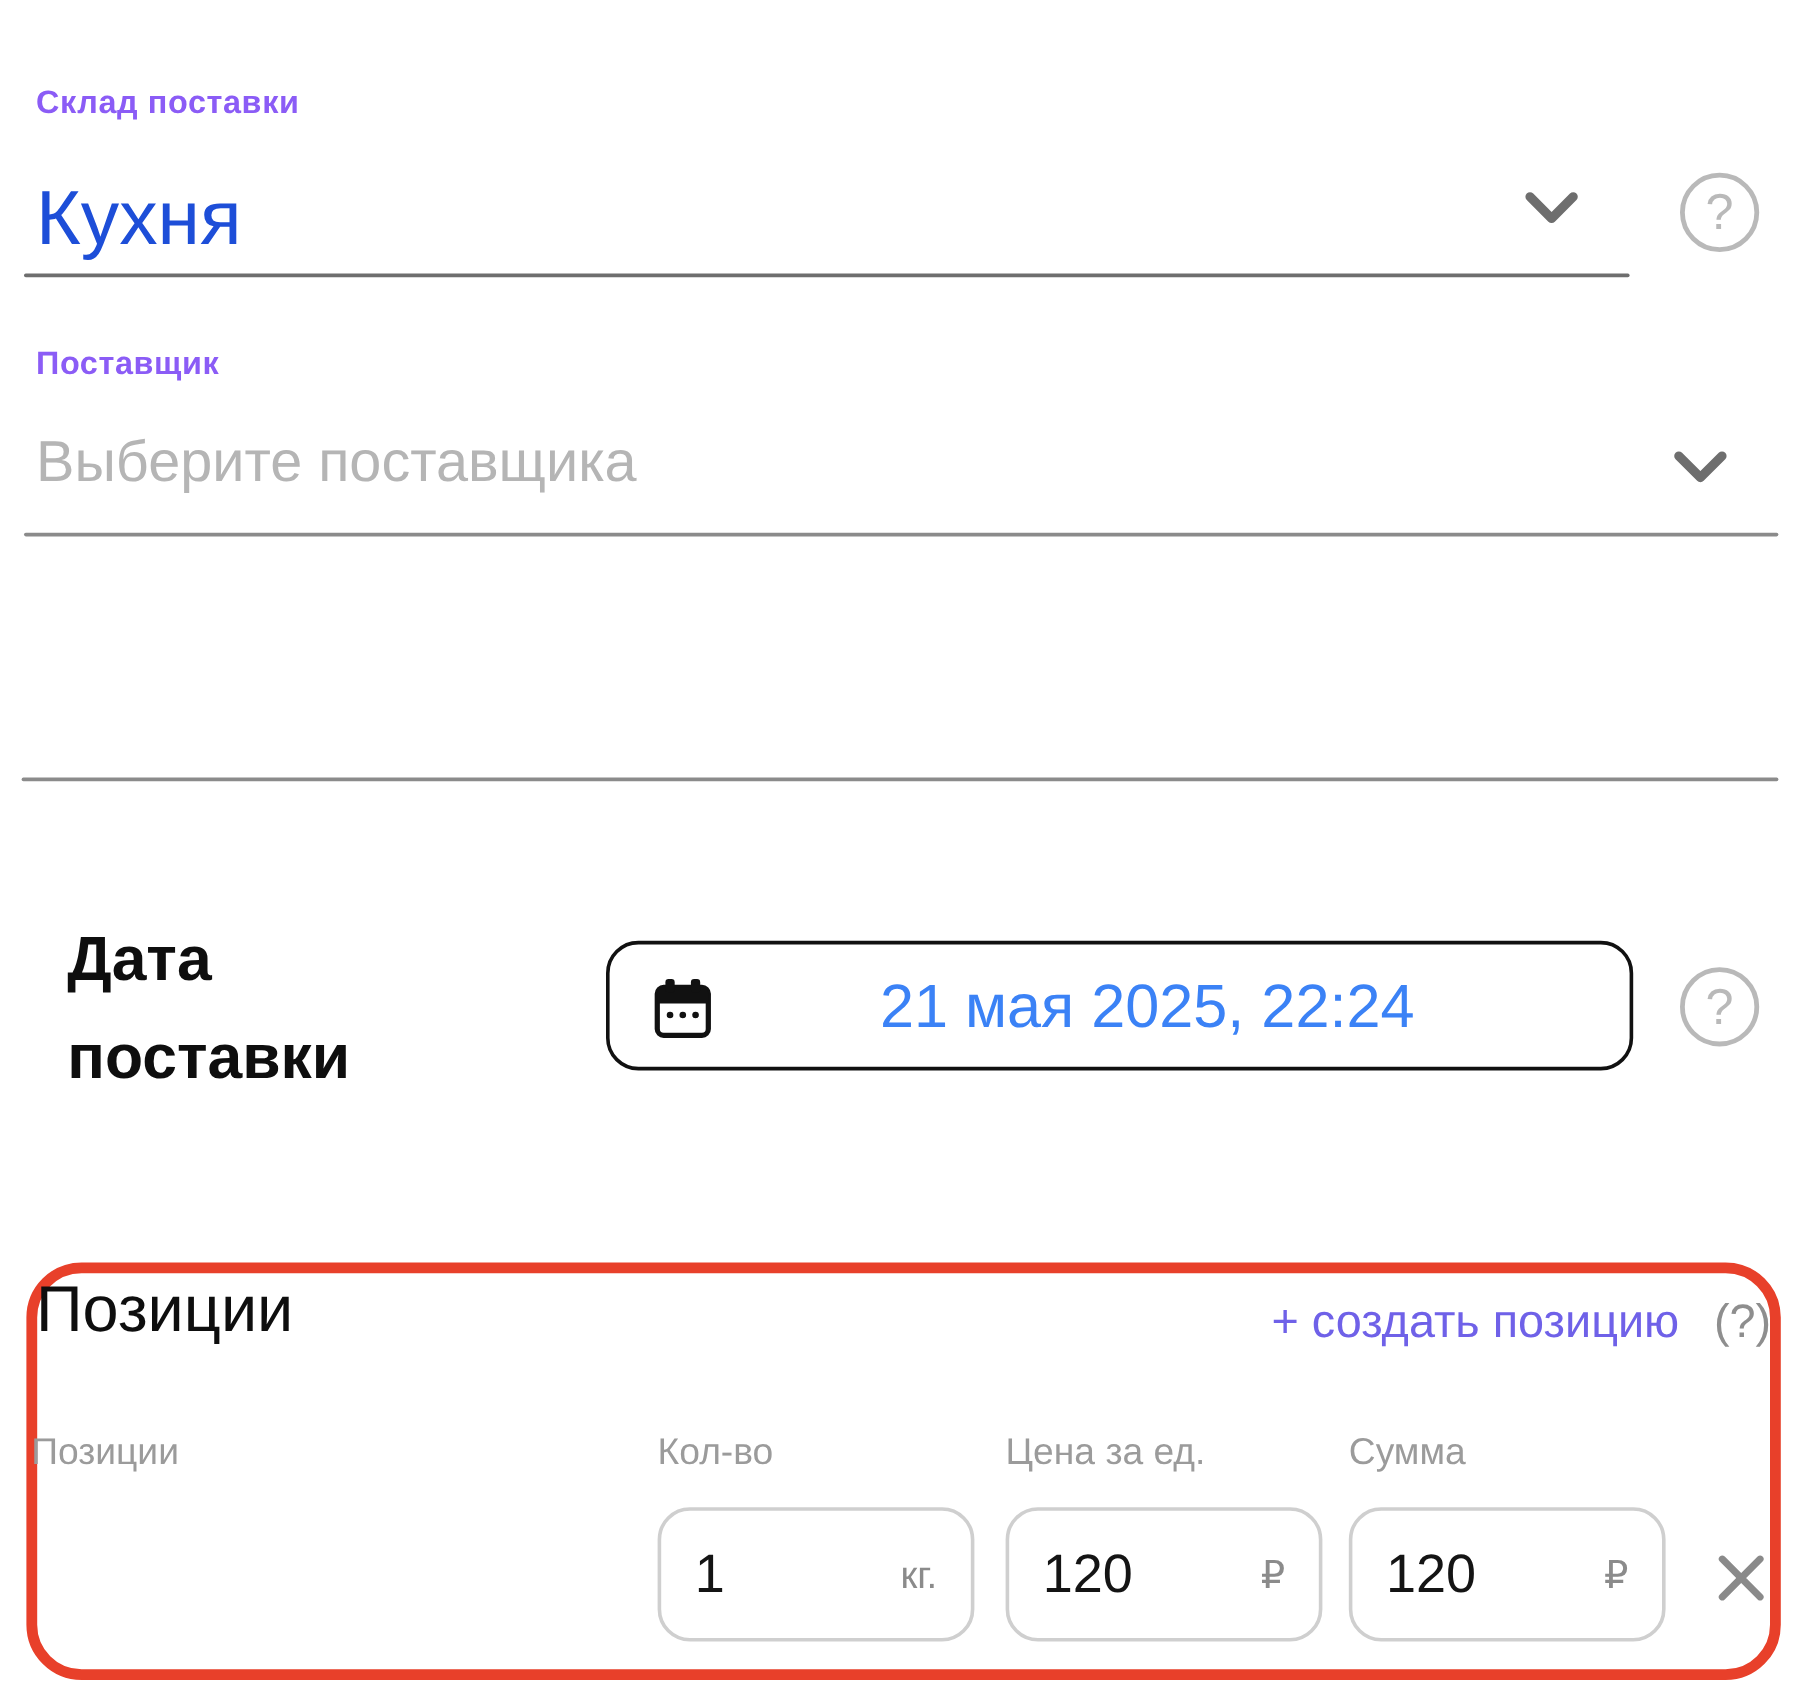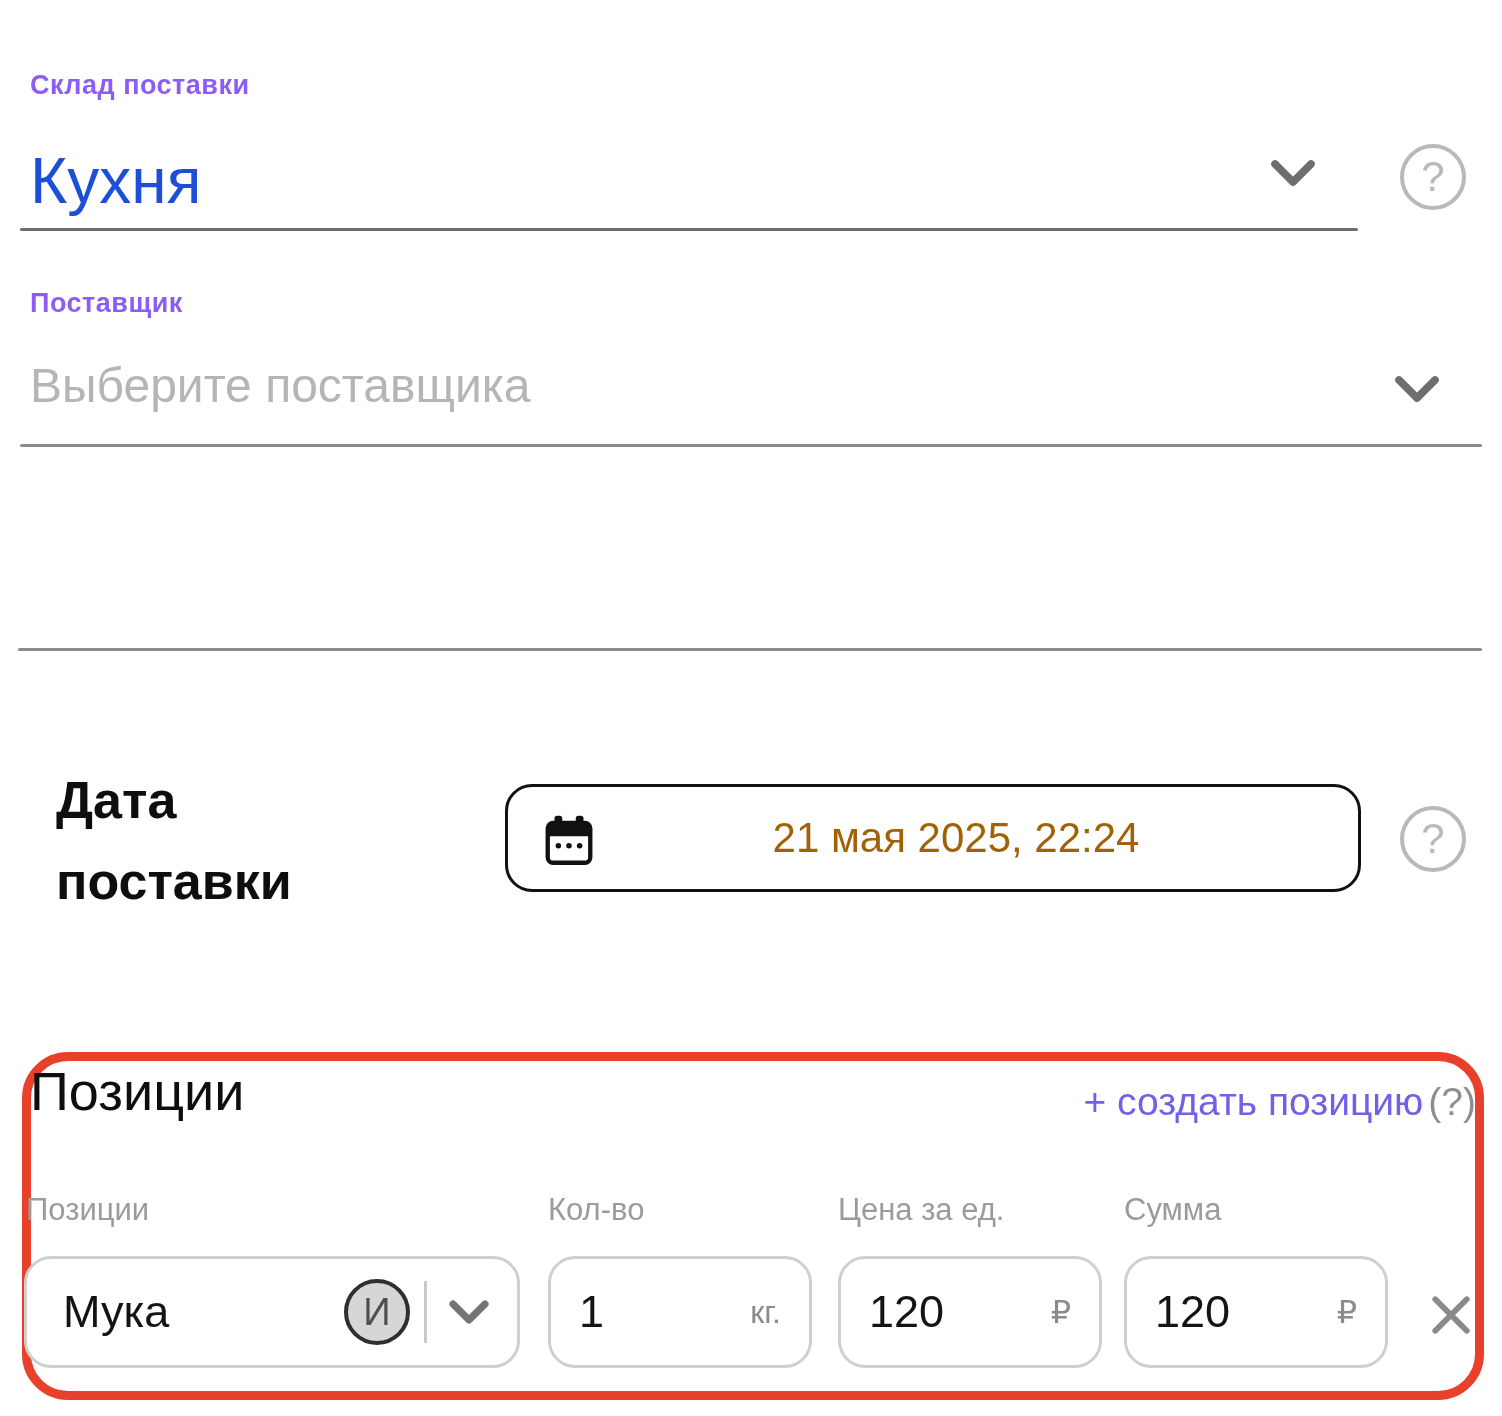--- a/index.html
+++ b/index.html
@@ -35,29 +35,29 @@
   .ph-comment{left:24px;top:556px;font-size:50px;color:#9a9a9a;}
   .line-comment{left:18px;top:648px;width:1464px;}
   
   .date-label{left:24px;top:760px;width:340px;font-size:52px;font-weight:700;line-height:1.55;color:#0e0e0e;margin-left:32px;}
   .date-btn{
     left:505px;top:784px;width:856px;height:108px;box-sizing:border-box;
     border:3px solid #111;border-radius:27px;background:#fff;
     display:flex;align-items:center;justify-content:center;
   }
   .date-btn .cal{position:absolute;left:32px;top:25px;}
-  .date-btn .date-text{font-size:42px;color:#a16207;margin-left:46px;}
+  .date-btn .date-text{font-size:51px;color:#3b82f6;margin-left:46px;}
   .help-date{left:1400px;top:806px;}
   
   .red-box{
     left:22px;top:1052px;width:1462px;height:348px;box-sizing:border-box;
     border:9px solid var(--red);border-radius:46px;background:transparent;
   }
   .pos-title{left:30px;top:1060px;font-size:54px;font-weight:400;color:#0e0e0e;}
-  .pos-header-right{left:0;top:1080px;width:1476px;display:flex;justify-content:flex-end;align-items:baseline;gap:5px;}
+  .pos-header-right{left:0;top:1080px;width:1476px;display:flex;justify-content:flex-end;align-items:baseline;gap:29px;}
   .create-link{font-size:39px;color:var(--purple);cursor:pointer;}
   .pos-help-text{font-size:39px;color:#8e8e8e;}
   .col-label{top:1192px;font-size:31px;color:#9b9b9b;}
   .col-position{left:26px;} .col-qty{left:548px;} .col-price{left:838px;} .col-sum{left:1124px;}
   .pill{
     top:1256px;height:112px;box-sizing:border-box;background:#fff;
     border:3px solid #cfcfcf;border-radius:27px;
     display:flex;align-items:center;
   }
   .pill-position{left:24px;width:496px;padding:0 24px 0 36px;}
@@ -121,30 +121,20 @@
   <div class="abs pos-header-right">
     <span class="create-link">+ создать позицию</span>
     <span class="pos-help-text">(?)</span>
   </div>
 
   <div class="abs col-label col-position">Позиции</div>
   <div class="abs col-label col-qty">Кол-во</div>
   <div class="abs col-label col-price">Цена за ед.</div>
   <div class="abs col-label col-sum">Сумма</div>
 
-  <div class="abs pill pill-position">
-    <span class="val">Мука</span>
-    <span class="badge">
-      <span>И</span>
-    </span>
-    <span class="vdivider"></span>
-    <svg class="chev" width="48" height="40" viewBox="0 0 24 20" style="color:#757575;">
-      <path d="M4 6l8 8 8-8" fill="none" stroke="currentColor" stroke-width="3.6" stroke-linecap="round" stroke-linejoin="round"></path>
-    </svg>
-  </div>
 
   <div class="abs pill pill-qty">
     <span class="val">1</span>
     <span class="unit">кг.</span>
   </div>
 
   <div class="abs pill pill-price">
     <span class="val">120</span>
     <span class="unit">₽</span>
   </div>

